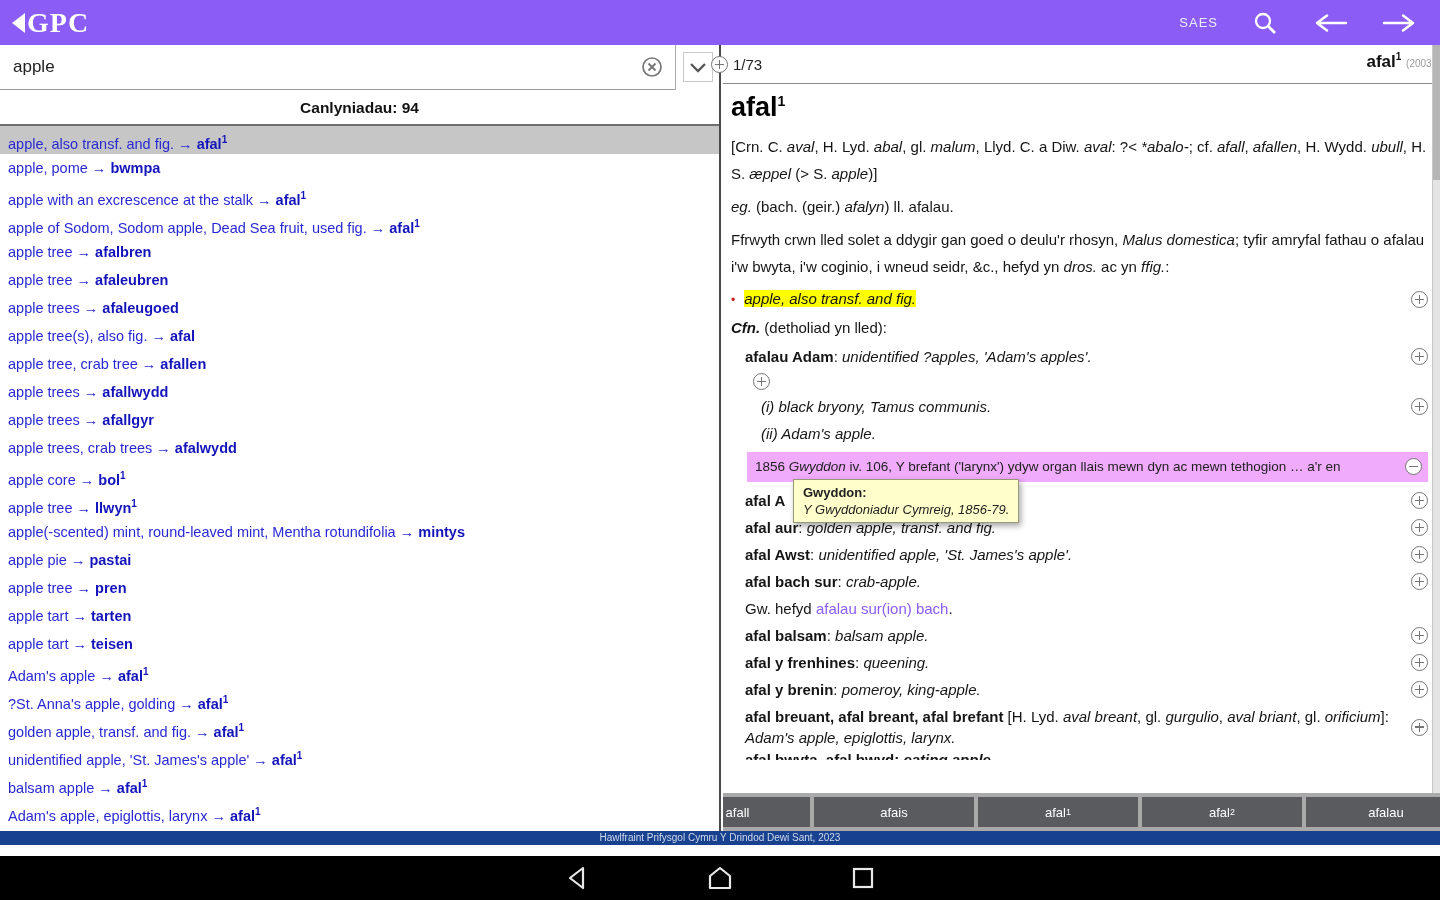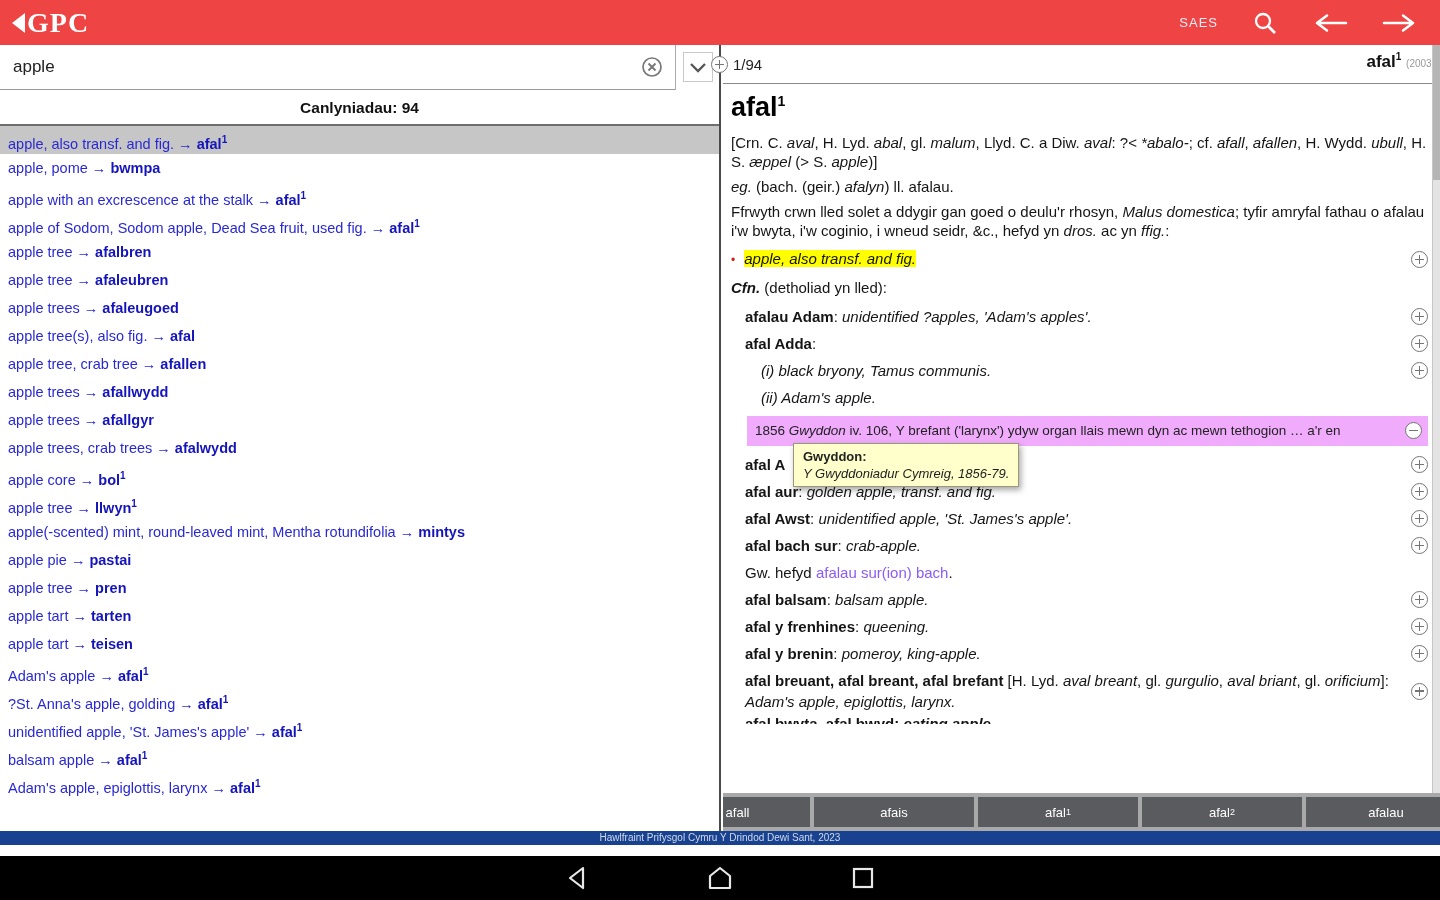--- a/index.html
+++ b/index.html
@@ -2,21 +2,21 @@
 <html><head>
 <meta charset="utf-8">
 <style>
   * { margin:0; padding:0; box-sizing:border-box; }
   html,body { width:1440px; height:900px; overflow:hidden; background:#fff;
               font-family:"Liberation Sans", sans-serif; }
   .screen { position:relative; width:1440px; height:900px; background:#fff; }
 
   
   .topbar { position:absolute; top:0; left:0; width:1440px; height:45px;
-            background:#ef4444; display:flex; align-items:center;justify-content:space-between; }
+            background:#8b5cf6; display:flex; align-items:center;justify-content:space-between; }
   .logo { display:flex; align-items:center; margin-left:12px; cursor:pointer; }
   .logo-tri { width:0; height:0; border-top:10px solid transparent; border-bottom:10px solid transparent;
               border-right:13px solid #fff; margin-right:2px; }
   .logo-text { color:#fff; font-family:"Liberation Serif", serif; font-size:28px; font-weight:bold; letter-spacing:1px; }
   .topbar-right { margin-left:auto; display:flex; align-items:center; gap:34px; margin-right:22px; }
   .saes { color:#e9edf8; font-size:13px; letter-spacing:1px; cursor:pointer; }
   .tb-ic { display:flex; align-items:center; cursor:pointer; }
 
   
   .left-panel { position:absolute; top:45px; left:0; width:721px; height:786px;
@@ -48,21 +48,21 @@
   .eh-plus { position:absolute; right:12px; top:11px; }
 
   .entry-body { position:relative; height:709px; overflow:hidden; padding:6px 12px 16px 8px;
                 font-size:15px; color:#151515; }
   .headword { font-size:27px; font-weight:bold; margin:2px 0 10px 0; color:#000; }
   .headword sup { font-size:14px; font-weight:bold; }
 
   .ln { display:flex; align-items:flex-start; }
   .ln .txt { flex:1 1 auto; }
   .ln .circ { margin-left:8px; align-self:center; }
-  .t-para { margin:0 0 6px 0; line-height:19px; }
+  .t-para { margin:0 0 6px 0; line-height:27px; }
   .t-sense { margin:8px 0 6px 0; align-items:center; line-height:22px; }
   .bullet { color:#cf1f1f; margin-right:9px; font-size:12px; }
   .t-label { margin:5px 0 4px 0; line-height:22px; }
   .t-sub { padding:3px 0; line-height:21px; align-items:center; }
   .ind1 { padding-left:14px; }
   .ind2 { padding-left:30px; }
   .t-quote { display:block; position:relative; margin:5px 0 5px 16px; background:#f0abfc;
              padding:5px 30px 5px 8px; font-size:13.5px; line-height:20px; color:#222; }
   .t-quote .txt { display:inline; }
   .t-quote .circ { position:absolute; right:6px; top:6px; margin:0; }
@@ -168,29 +168,30 @@
         <div class="res-row"><span class="res-desc">apple trees, crab trees</span><span class="res-arr"> → </span><span class="res-target">afalwydd</span></div>
         <div class="res-row"><span class="res-desc">apple core</span><span class="res-arr"> → </span><span class="res-target">bol</span><sup class="res-sup">1</sup></div>
         <div class="res-row"><span class="res-desc">apple tree</span><span class="res-arr"> → </span><span class="res-target">llwyn</span><sup class="res-sup">1</sup></div>
         <div class="res-row"><span class="res-desc">apple(-scented) mint, round-leaved mint, Mentha rotundifolia</span><span class="res-arr"> → </span><span class="res-target">mintys</span></div>
         <div class="res-row"><span class="res-desc">apple pie</span><span class="res-arr"> → </span><span class="res-target">pastai</span></div>
         <div class="res-row"><span class="res-desc">apple tree</span><span class="res-arr"> → </span><span class="res-target">pren</span></div>
         <div class="res-row"><span class="res-desc">apple tart</span><span class="res-arr"> → </span><span class="res-target">tarten</span></div>
         <div class="res-row"><span class="res-desc">apple tart</span><span class="res-arr"> → </span><span class="res-target">teisen</span></div>
         <div class="res-row"><span class="res-desc">Adam's apple</span><span class="res-arr"> → </span><span class="res-target">afal</span><sup class="res-sup">1</sup></div>
         <div class="res-row"><span class="res-desc">?St. Anna's apple, golding</span><span class="res-arr"> → </span><span class="res-target">afal</span><sup class="res-sup">1</sup></div>
+        <div class="res-row"><span class="res-desc">golden apple, transf. and fig.</span><span class="res-arr"> → </span><span class="res-target">afal</span><sup class="res-sup">1</sup></div>
         <div class="res-row"><span class="res-desc">unidentified apple, 'St. James's apple'</span><span class="res-arr"> → </span><span class="res-target">afal</span><sup class="res-sup">1</sup></div>
         <div class="res-row"><span class="res-desc">balsam apple</span><span class="res-arr"> → </span><span class="res-target">afal</span><sup class="res-sup">1</sup></div>
         <div class="res-row"><span class="res-desc">Adam's apple, epiglottis, larynx</span><span class="res-arr"> → </span><span class="res-target">afal</span><sup class="res-sup">1</sup></div>
       </div>
   </section>
 
   <section class="right-panel">
     <div class="entry-header">
-      <span class="pos">1/94</span>
+      <span class="pos">1/73</span>
       <span class="eh-title"><b>afal</b><sup>1</sup> <span class="yr">(2003)</span></span>
       <span class="circ plus eh-plus"></span>
     </div>
     <div class="entry-body">
       <h1 class="headword"><span>afal</span><sup>1</sup></h1>
 
     <div class="ln t-para">
           <span class="txt"><span>[Crn. C. </span><span class="s-i">aval</span><span>, H. Lyd. </span><span class="s-i">abal</span><span>, gl. </span><span class="s-i">malum</span><span>, Llyd. C. a Diw. </span><span class="s-i">aval</span><span>: ?&lt; </span><span class="s-i">*abalo-</span><span>; cf. </span><span class="s-i">afall</span><span>, </span><span class="s-i">afallen</span><span>, H. Wydd. </span><span class="s-i">ubull</span><span>, H. S. </span><span class="s-i">æppel</span><span> (&gt; S. </span><span class="s-i">apple</span><span>)]</span></span>
         </div>
         <div class="ln t-para">
@@ -204,21 +205,20 @@
           <span class="circ plus"></span>
         </div>
         <div class="ln t-label">
           <span class="txt"><span class="s-b s-i">Cfn.</span><span> (detholiad yn lled):</span></span>
         </div>
         <div class="ln t-sub ind1">
           <span class="txt"><span class="s-b">afalau Adam</span><span>: </span><span class="s-i">unidentified ?apples, 'Adam's apples'.</span></span>
           <span class="circ plus"></span>
         </div>
         <div class="ln t-sub ind1">
-          <span class="txt"><span class="s-b">afal Adda</span><span>:</span></span>
           <span class="circ plus"></span>
         </div>
         <div class="ln t-sub ind2">
           <span class="txt"><span class="s-i">(i) black bryony, Tamus communis.</span></span>
           <span class="circ plus"></span>
         </div>
         <div class="ln t-sub ind2">
           <span class="txt"><span class="s-i">(ii) Adam's apple.</span></span>
         </div>
         <div class="ln t-quote"><span class="txt"><span>1856 </span><span class="s-i">Gwyddon</span><span> iv. 106, Y brefant ('larynx') ydyw organ llais mewn dyn ac mewn tethogion … a'r en</span></span><span class="circ minus"></span><div class="tooltip">

